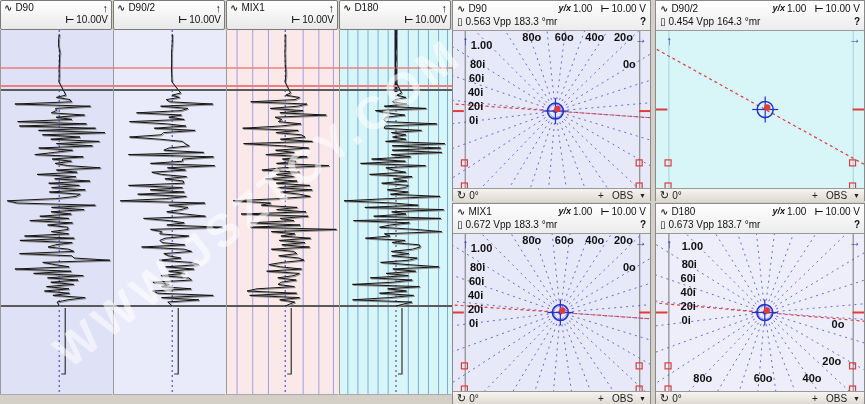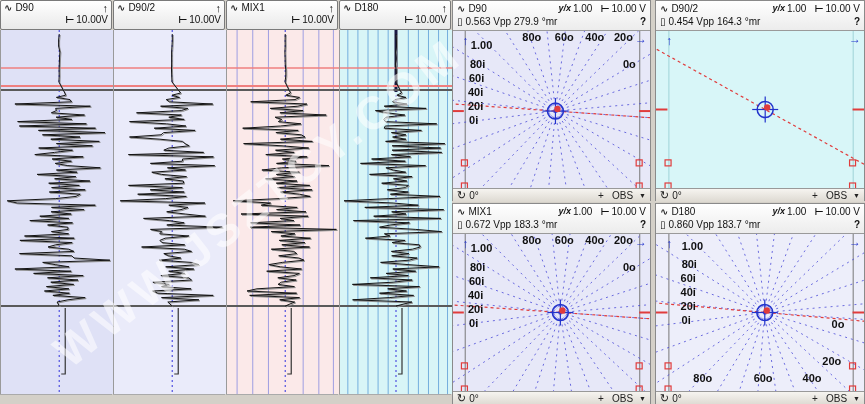--- a/index.html
+++ b/index.html
@@ -203,21 +203,21 @@
           <span class="wicon">∿</span>
           <span class="pname">D90</span>
           <span class="spacer"></span>
           <span class="yx">y/x</span>
           <span class="yxval">1.00</span>
           <span class="wrange-icon">⊢</span>
           <span class="prange">10.00 V</span>
         </div>
         <div class="ph-row">
           <span class="batt">▯</span>
-          <span class="reading">0.563 Vpp 279.9 °mr</span>
+          <span class="reading">0.563 Vpp 183.3 °mr</span>
           <span class="spacer"></span>
           <span class="help">?</span>
         </div>
       </div>
       <div class="p-body">
           <svg class="polar-svg" viewBox="0 0 197 157" preserveAspectRatio="none">
             <rect x="0" y="0" width="197" height="157" fill="#e7e8f8"></rect>
             <line x1="12.214" y1="0" x2="12.214" y2="157" stroke="#777777" stroke-width="1"></line>
             <line x1="186.756" y1="0" x2="186.756" y2="157" stroke="#777777" stroke-width="1"></line>
             <line x1="102.44" y1="80.07000000000001" x2="401.70921507794725" y2="100.9969421232376" stroke="#4343d6" stroke-width="0.9" stroke-dasharray="2,4" opacity="0.85"></line>
@@ -425,21 +425,21 @@
           <span class="wicon">∿</span>
           <span class="pname">D180</span>
           <span class="spacer"></span>
           <span class="yx">y/x</span>
           <span class="yxval">1.00</span>
           <span class="wrange-icon">⊢</span>
           <span class="prange">10.00 V</span>
         </div>
         <div class="ph-row">
           <span class="batt">▯</span>
-          <span class="reading">0.860 Vpp 183.7 °mr</span>
+          <span class="reading">0.673 Vpp 183.7 °mr</span>
           <span class="spacer"></span>
           <span class="help">?</span>
         </div>
       </div>
       <div class="p-body">
           <svg class="polar-svg" viewBox="0 0 208 157" preserveAspectRatio="none">
             <rect x="0" y="0" width="208" height="157" fill="#edeefa"></rect>
             <line x1="12.896" y1="0" x2="12.896" y2="157" stroke="#777777" stroke-width="1"></line>
             <line x1="197.184" y1="0" x2="197.184" y2="157" stroke="#777777" stroke-width="1"></line>
             <line x1="108.784" y1="78.5" x2="408.05321507794724" y2="99.4269421232376" stroke="#4343d6" stroke-width="0.9" stroke-dasharray="2,4" opacity="0.85"></line>

